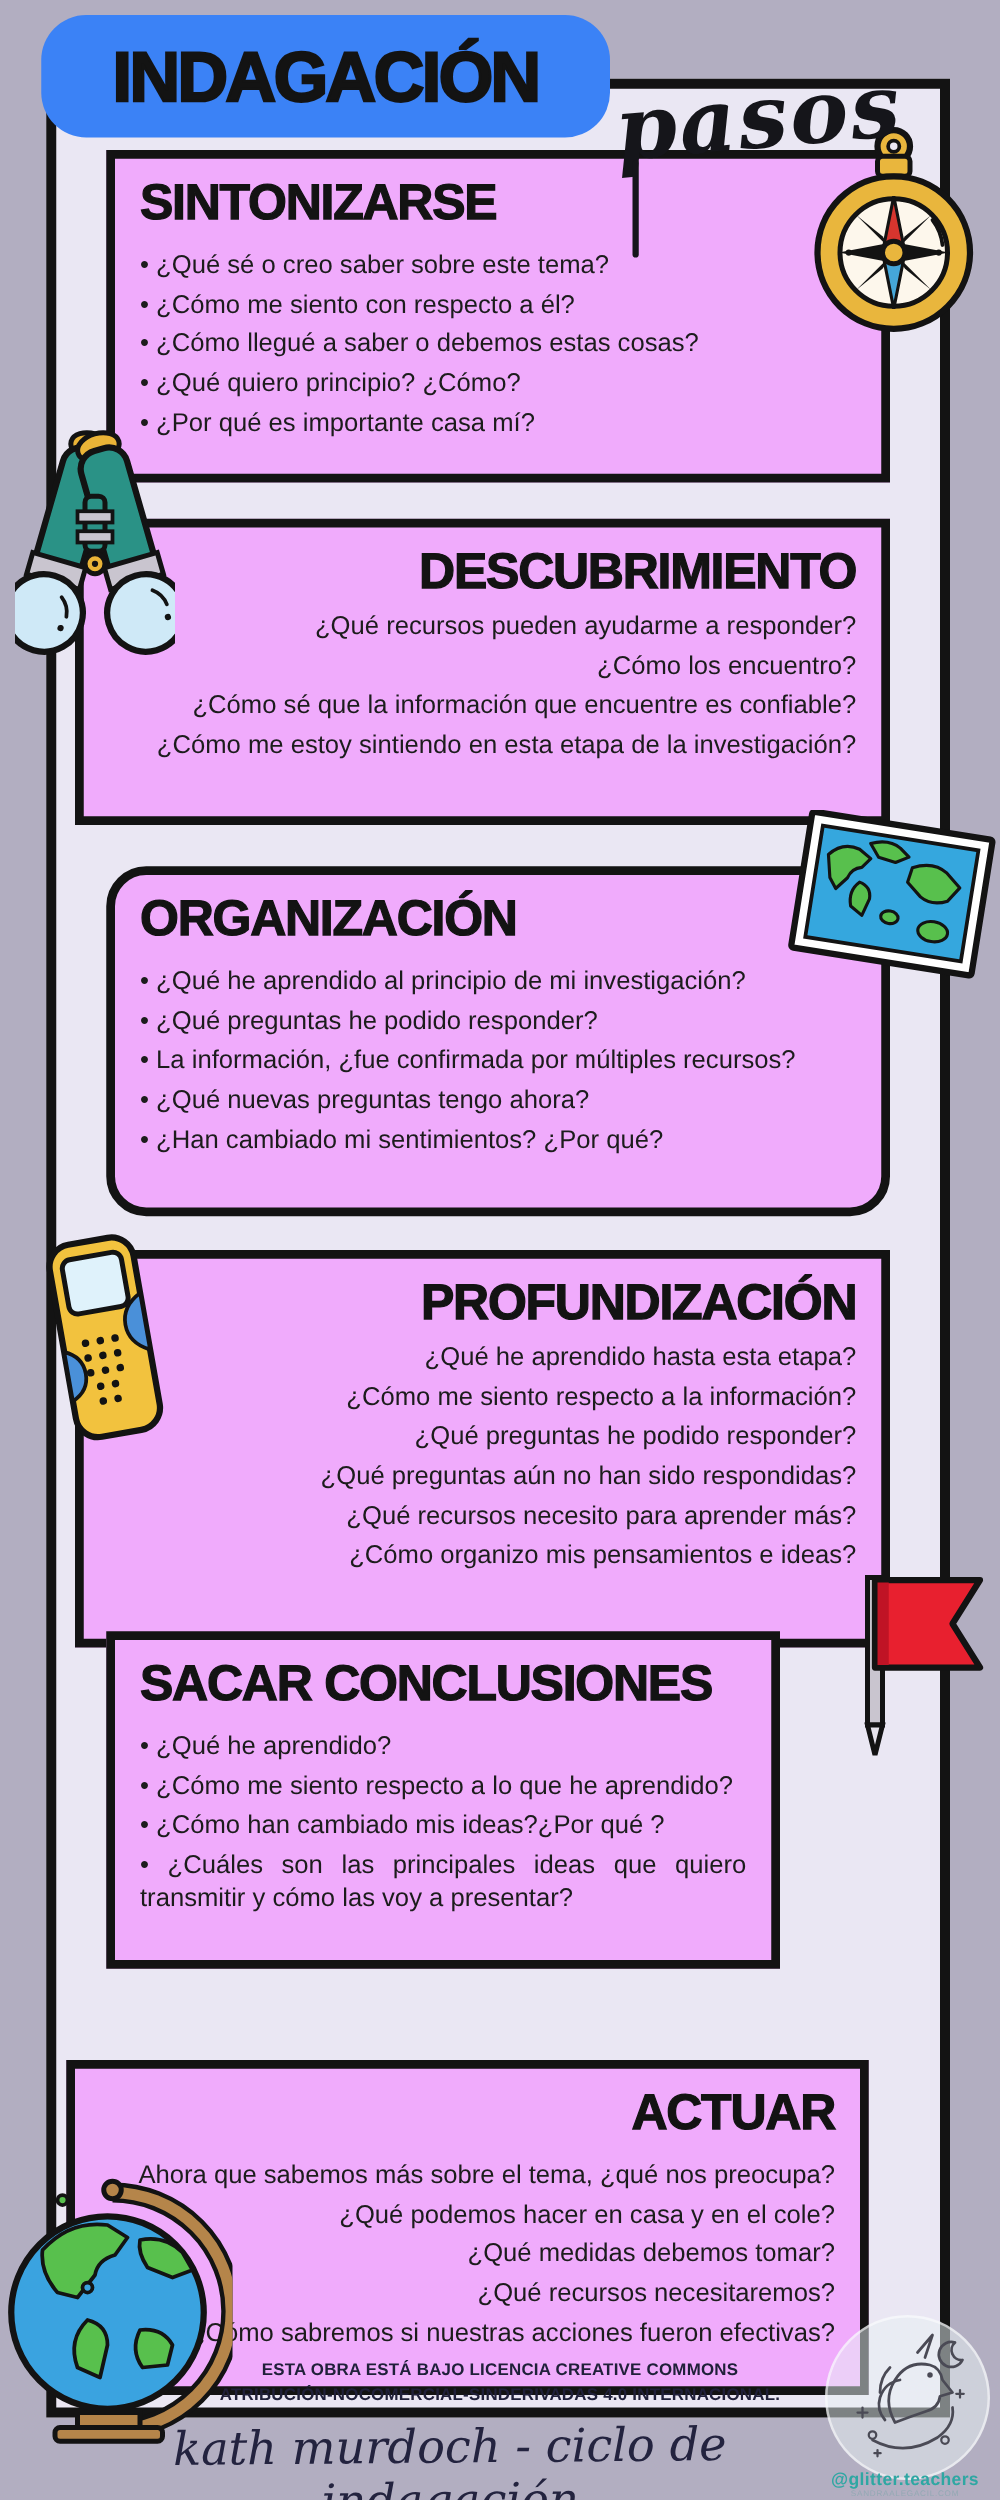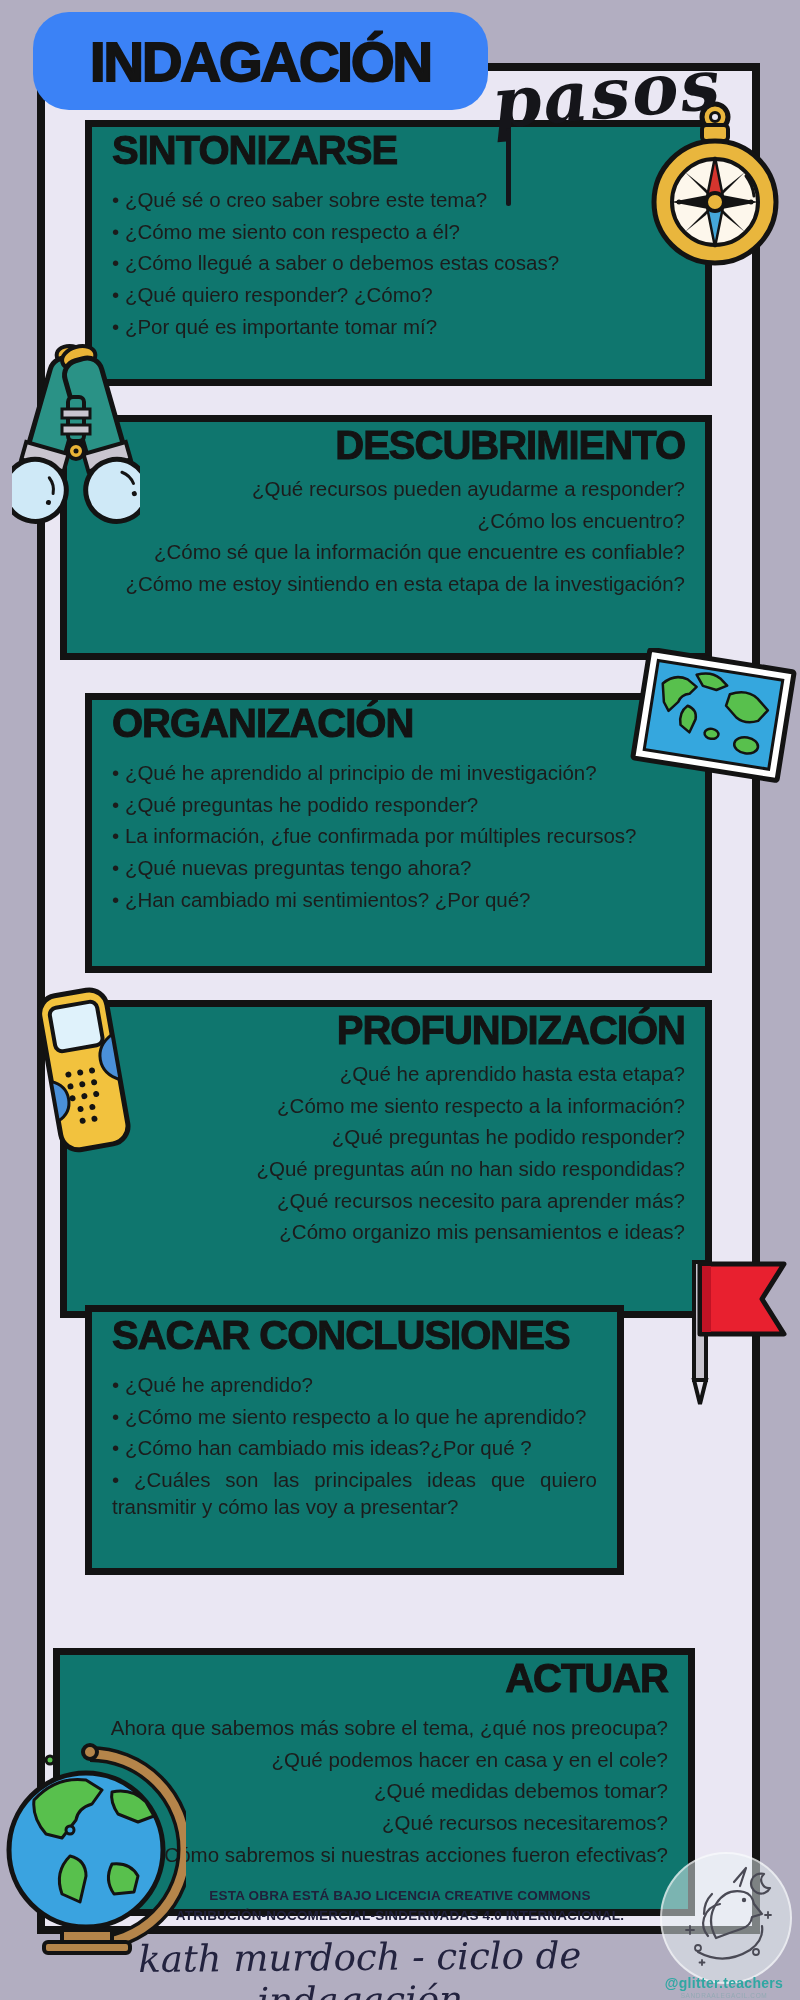--- a/index.html
+++ b/index.html
@@ -32,26 +32,26 @@
     font-family:"DejaVu Serif", serif; font-style:italic; font-weight:bold;
     font-size:70px; transform:rotate(-5deg); letter-spacing:2px;
   }
   .pasos-stroke {
     position:absolute; left:506px; top:128px; width:5px; height:78px;
     background:#15151a; border-radius:3px; z-index:7;
   }
 
   
   .card {
-    position:absolute; background:#0f766e; border:7px solid #131313;
-    box-sizing:border-box; padding:0 20px; overflow:hidden; z-index:2;
+    position:absolute; background:#f0abfc; border:7px solid #131313;
+    box-sizing:border-box; padding:12px 20px; overflow:hidden; z-index:2;
   }
   .card-1 { left:85px; top:120px;  width:627px; height:266px; }
   .card-2 { left:60px; top:415px;  width:652px; height:245px; }
-  .card-3 { left:85px; top:693px;  width:627px; height:280px; }
+  .card-3 { left:85px; top:693px;  width:627px; height:280px;border-radius:32px; }
   .card-4 { left:60px; top:1000px; width:652px; height:318px; }
   .card-5 { left:85px; top:1305px; width:539px; height:270px; }
   .card-6 { left:53px; top:1610px; width:642px; height:268px;margin-top:38px; }
 
   .card-title {
     margin:2px 0 16px; font-size:40px; font-weight:bold; letter-spacing:-1px;
     color:#131313; line-height:1.05; -webkit-text-stroke:1px #131313;
   }
   .card-2 .card-title, .card-4 .card-title { margin-bottom:10px; }
   .align-right .card-title { text-align:right; }
@@ -112,22 +112,22 @@
   <div class="pasos">pasos</div>
   <div class="pasos-stroke"></div>
 
   <div id="cards-root">
       <section class="card card-1 align-left">
         <h2 class="card-title">SINTONIZARSE</h2>
         <div class="questions">
           <p class="question bulleted">¿Qué sé o creo saber sobre este tema?</p>
           <p class="question bulleted">¿Cómo me siento con respecto a él?</p>
           <p class="question bulleted">¿Cómo llegué a saber o debemos estas cosas?</p>
-          <p class="question bulleted">¿Qué quiero responder? ¿Cómo?</p>
-          <p class="question bulleted">¿Por qué es importante tomar mí?</p>
+          <p class="question bulleted">¿Qué quiero principio? ¿Cómo?</p>
+          <p class="question bulleted">¿Por qué es importante casa mí?</p>
         </div>
       </section>
       <section class="card card-2 align-right">
         <h2 class="card-title">DESCUBRIMIENTO</h2>
         <div class="questions">
           <p class="question">¿Qué recursos pueden ayudarme a responder?</p>
           <p class="question">¿Cómo los encuentro?</p>
           <p class="question">¿Cómo sé que la información que encuentre es confiable?</p>
           <p class="question">¿Cómo me estoy sintiendo en esta etapa de la investigación?</p>
         </div>

